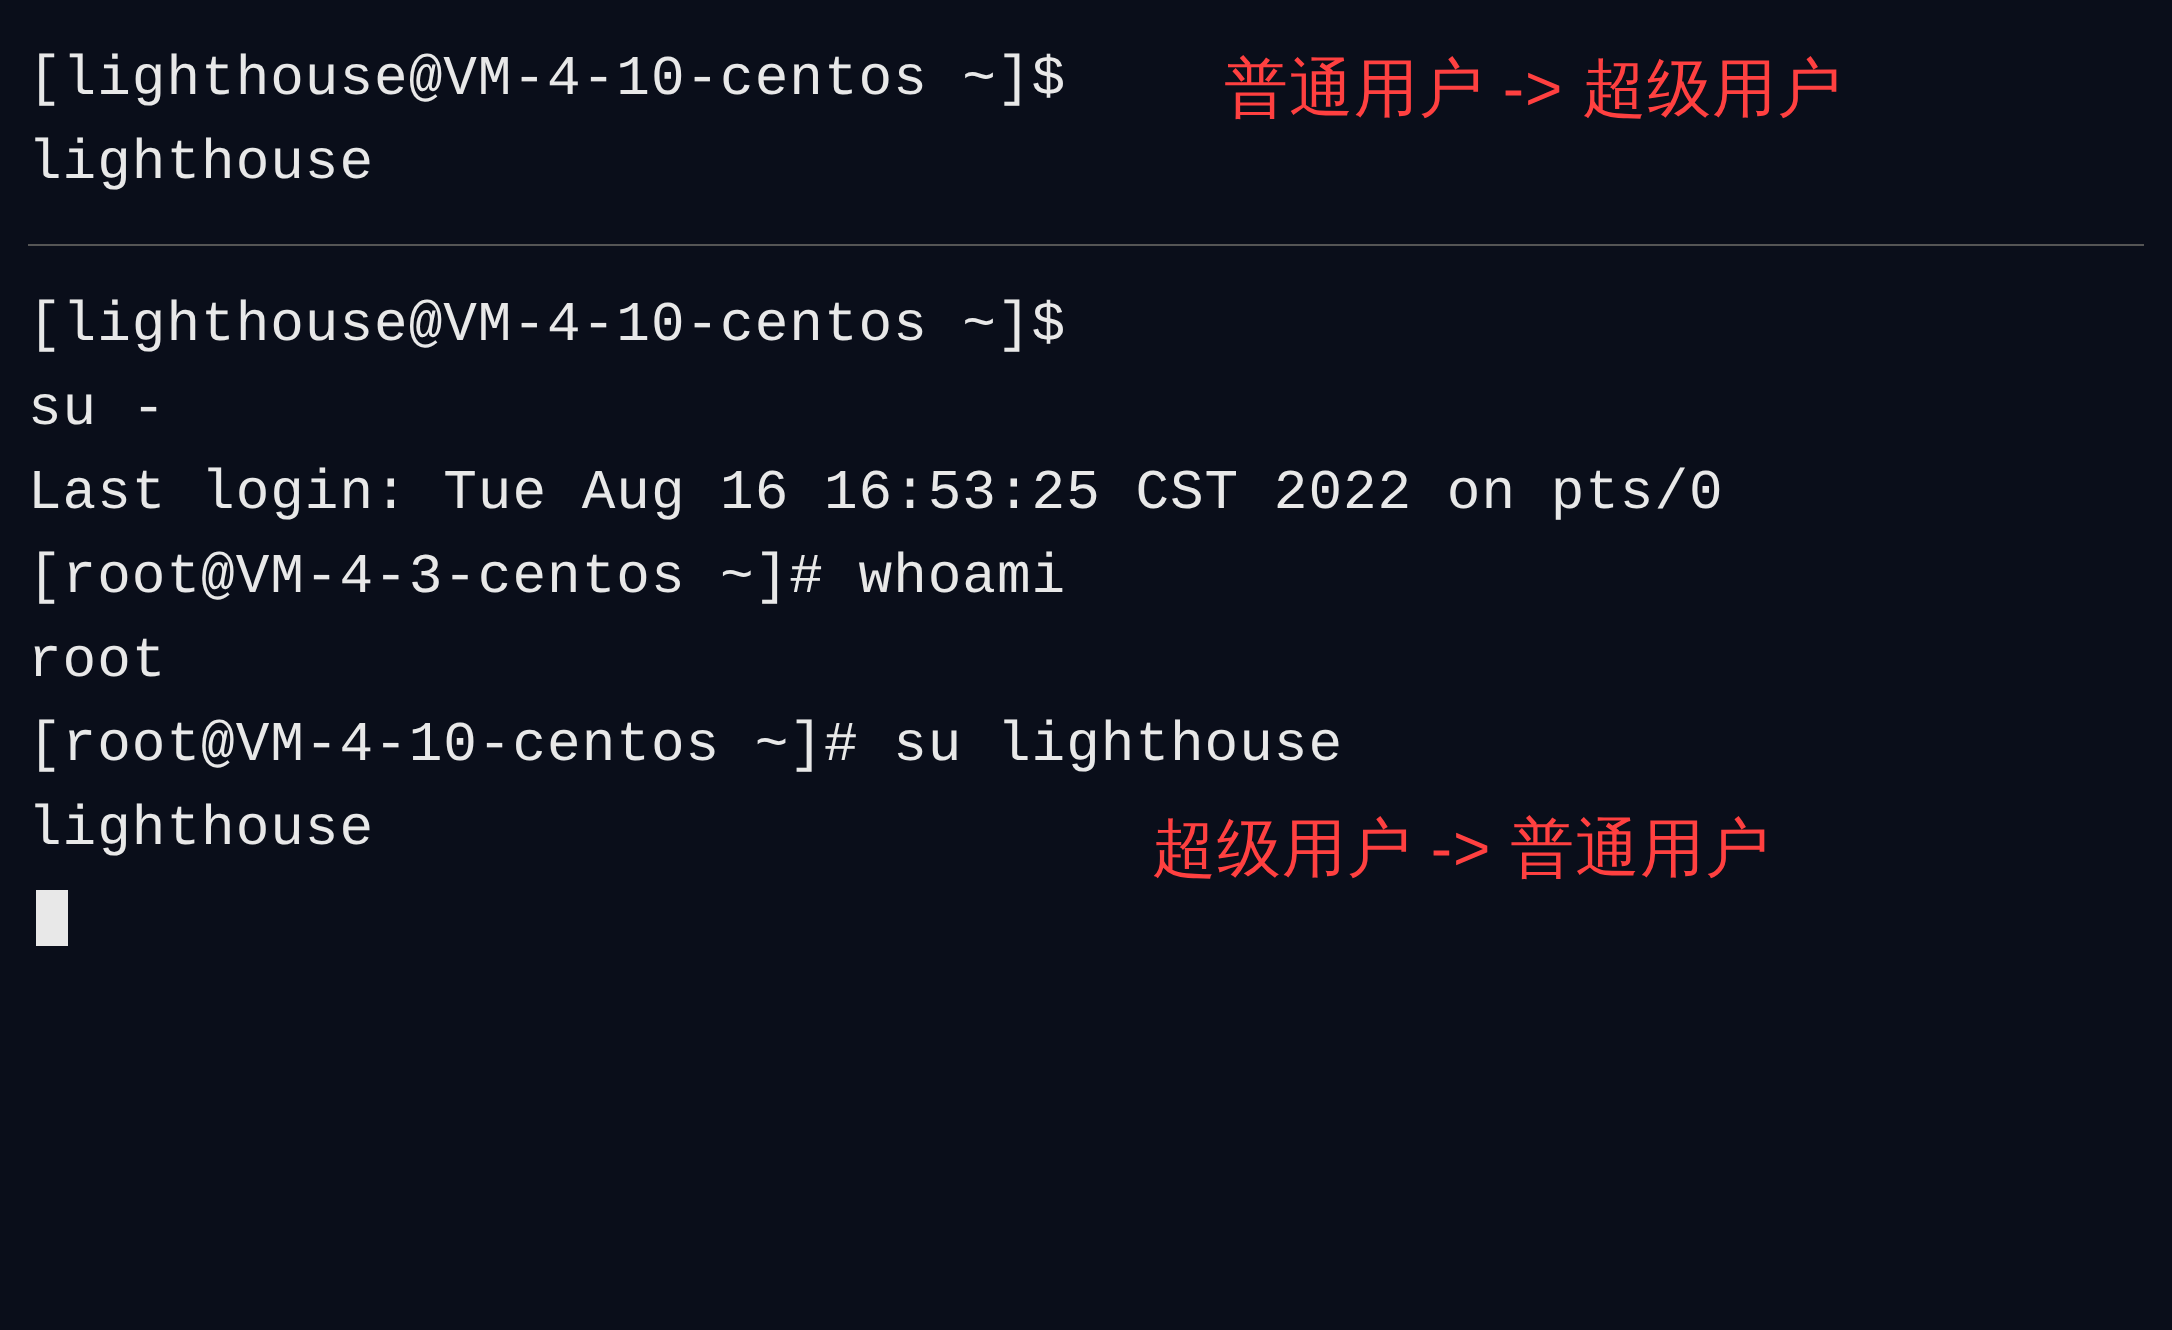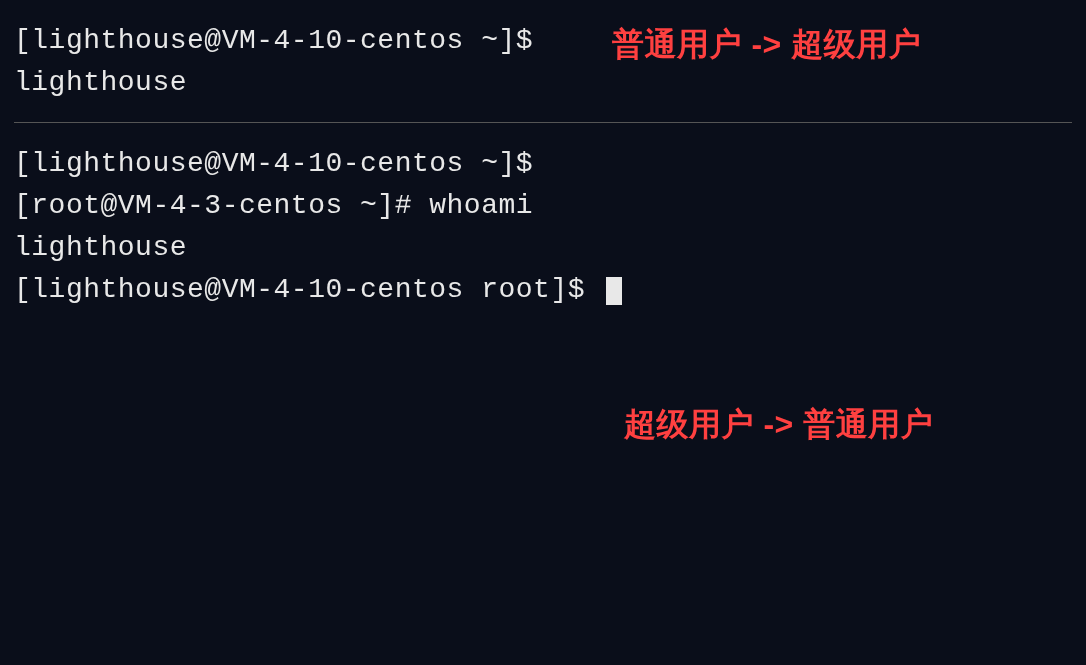--- a/index.html
+++ b/index.html
@@ -29,32 +29,32 @@
       border-top: 1px solid #555;
       margin: 18px 0 20px 0;
     }
     .line {
       white-space: pre;
       position: relative;
     }
     .annotation {
       color: #ff4040;
       font-family: 'SimHei', 'Microsoft YaHei', sans-serif;
-      font-weight: bold;
+      font-weight: normal;
       position: absolute;
       font-size: 32px;
       white-space: nowrap;
     }
     .anno-1 {
       top: 20px;
       left: 612px;
     }
     .anno-2 {
       top: 400px;
-      left: 624px;
+      left: 576px;
     }
     .cursor {
       display: inline-block;
       width: 16px;
       height: 28px;
       background: #e8e8e8;
       vertical-align: text-bottom;
       margin-left: 4px;
     }
     .prompt-dollar {
@@ -69,16 +69,20 @@
 
 <div class="terminal-block">
   <div class="line"><span class="prompt-dollar">[lighthouse@VM-4-10-centos ~]$ </span></div>
   <div class="line">lighthouse</div>
 </div>
 
 <hr class="divider">
 
 <div class="terminal-block">
   <div class="line">[lighthouse@VM-4-10-centos ~]$ </div>
+  <div class="line">su -</div>
+  <div class="line">Last login: Tue Aug 16 16:53:25 CST 2022 on pts/0</div>
   <div class="line">[root@VM-4-3-centos ~]# whoami</div>
+  <div class="line">root</div>
+  <div class="line">[root@VM-4-10-centos ~]# su lighthouse</div>
   <div class="line">lighthouse</div>
-  <div class="line"><span>[lighthouse@VM-4-10-centos root]$ </span><span class="cursor"></span></div>
+  <div class="line"><span class="cursor"></span></div>
 </div>
 
 </body></html>

